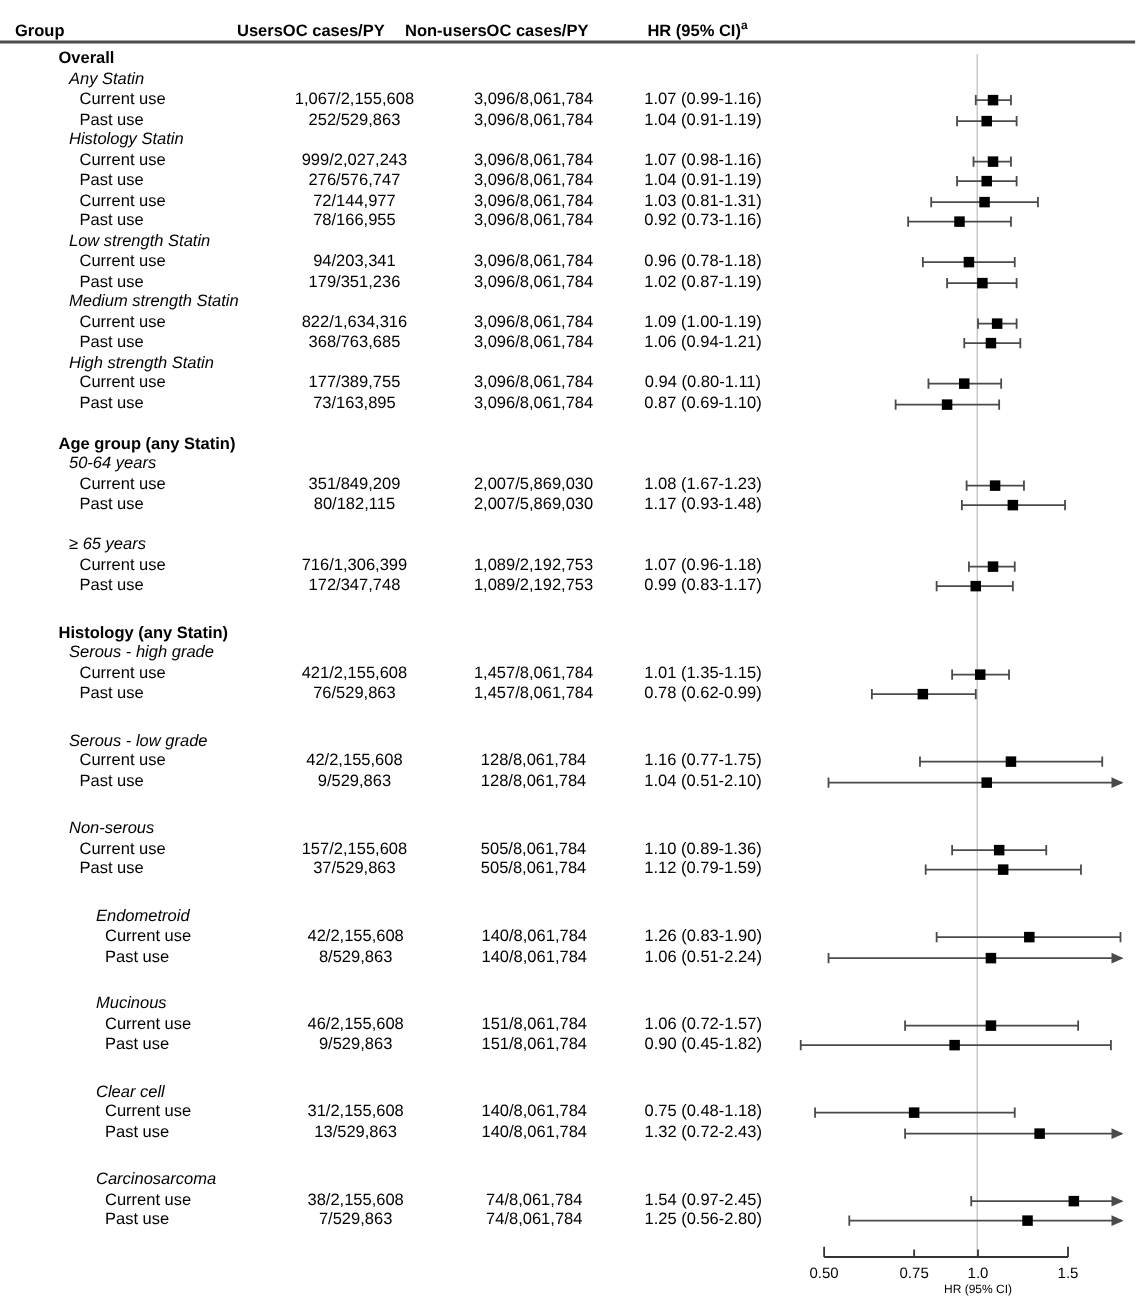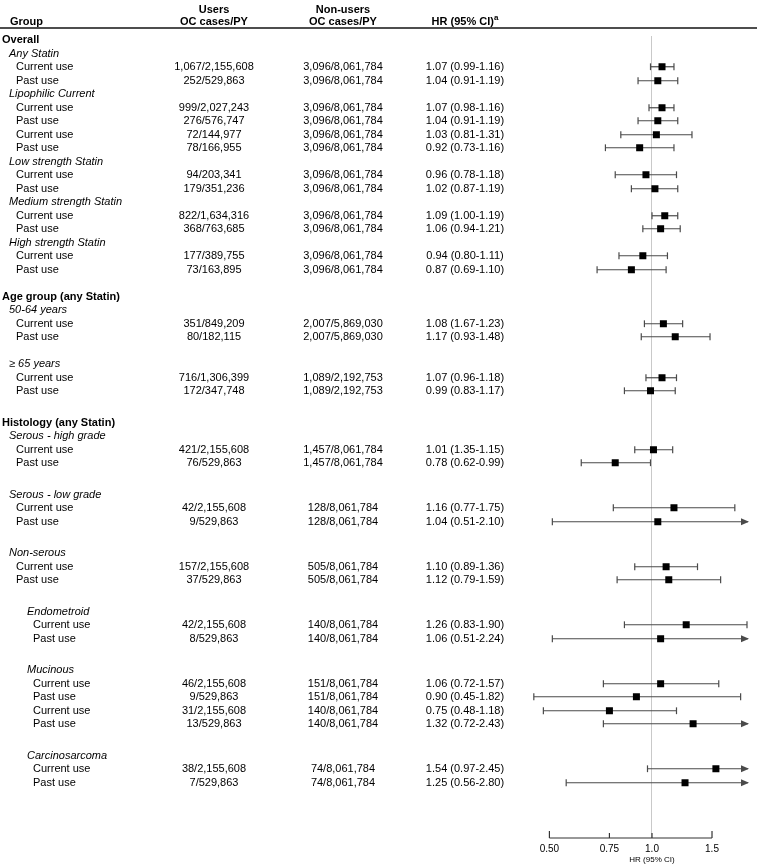--- a/index.html
+++ b/index.html
@@ -12,24 +12,24 @@
   #header{
     display:flex;align-items:flex-end;height:27px;
     border-bottom:2px solid #4d4d4d;position:relative;z-index:2;background:#fff;
   }
   #header .c{font-weight:bold;line-height:12px;}
   .col-label{width:158px;box-sizing:border-box;padding-left:10px;}
   .col-users{width:112px;text-align:center;}
   .col-nonusers{width:146px;text-align:center;}
   .col-hr{width:98px;text-align:center;}
   .col-plot{width:243px;}
-  #header .two{display:flex;flex-direction:column;}
+  #header .two{display:flex;flex-direction:row;}
   sup{font-size:8px;line-height:0;}
   
-  #rows{margin-top:4px;position:relative;z-index:1;}
+  #rows{margin-top:4px;position:relative;z-index:1;padding-left:37px;}
   .row{display:flex;height:13.5px;line-height:13.5px;white-space:nowrap;}
   .row .col-users,.row .col-nonusers,.row .col-hr{text-align:center;}
   .row svg{display:block;}
   .sec{font-weight:bold;}
   .sub{font-style:italic;}
   .lvl0{padding-left:2px;}
   .lvl1{padding-left:9px;}
   .lvl2{padding-left:16px;}
   .lvl3{padding-left:27px;}
   .lvl4{padding-left:33px;}
@@ -101,21 +101,21 @@
         <div class="col-plot">
           <svg width="243" height="13.5">
             <line x1="124.04201943825629" y1="6.75" x2="163.74508945426882" y2="6.75" stroke="#4a4a4a" stroke-width="1.2"></line>
             <line x1="124.04201943825629" y1="3.35" x2="124.04201943825629" y2="10.15" stroke="#4a4a4a" stroke-width="1.2"></line>
             <line x1="163.74508945426882" y1="3.35" x2="163.74508945426882" y2="10.15" stroke="#4a4a4a" stroke-width="1.2"></line>
             <rect x="140.30466554668564" y="3.25" width="7" height="7" fill="#000000"></rect>
           </svg>
         </div>
       </div>
       <div class="row">
-        <div class="col-label lvl1 sub">Lipophilic Current</div>
+        <div class="col-label lvl1 sub">Histology Statin</div>
         <div class="col-users"></div>
         <div class="col-nonusers"></div>
         <div class="col-hr"></div>
         <div class="col-plot"></div>
       </div>
       <div class="row">
         <div class="col-label lvl2">Current use</div>
         <div class="col-users">999/2,027,243</div>
         <div class="col-nonusers">3,096/8,061,784</div>
         <div class="col-hr">1.07 (0.98-1.16)</div>
@@ -526,20 +526,27 @@
         <div class="col-nonusers">151/8,061,784</div>
         <div class="col-hr">0.90 (0.45-1.82)</div>
         <div class="col-plot">
           <svg width="243" height="13.5">
             <line x1="19.820860959769803" y1="6.75" x2="226.6278021611282" y2="6.75" stroke="#4a4a4a" stroke-width="1.2"></line>
             <line x1="19.820860959769803" y1="3.35" x2="19.820860959769803" y2="10.15" stroke="#4a4a4a" stroke-width="1.2"></line>
             <line x1="226.6278021611282" y1="3.35" x2="226.6278021611282" y2="10.15" stroke="#4a4a4a" stroke-width="1.2"></line>
             <rect x="118.90664368264171" y="3.25" width="7" height="7" fill="#000000"></rect>
           </svg>
         </div>
+      </div>
+      <div class="row gap-md">
+        <div class="col-label lvl3 sub">Clear cell</div>
+        <div class="col-users"></div>
+        <div class="col-nonusers"></div>
+        <div class="col-hr"></div>
+        <div class="col-plot"></div>
       </div>
       <div class="row">
         <div class="col-label lvl4">Current use</div>
         <div class="col-users">31/2,155,608</div>
         <div class="col-nonusers">140/8,061,784</div>
         <div class="col-hr">0.75 (0.48-1.18)</div>
         <div class="col-plot">
           <svg width="243" height="13.5">
             <line x1="29.372562088130337" y1="6.75" x2="162.49613689468086" y2="6.75" stroke="#4a4a4a" stroke-width="1.2"></line>
             <line x1="29.372562088130337" y1="3.35" x2="29.372562088130337" y2="10.15" stroke="#4a4a4a" stroke-width="1.2"></line>

